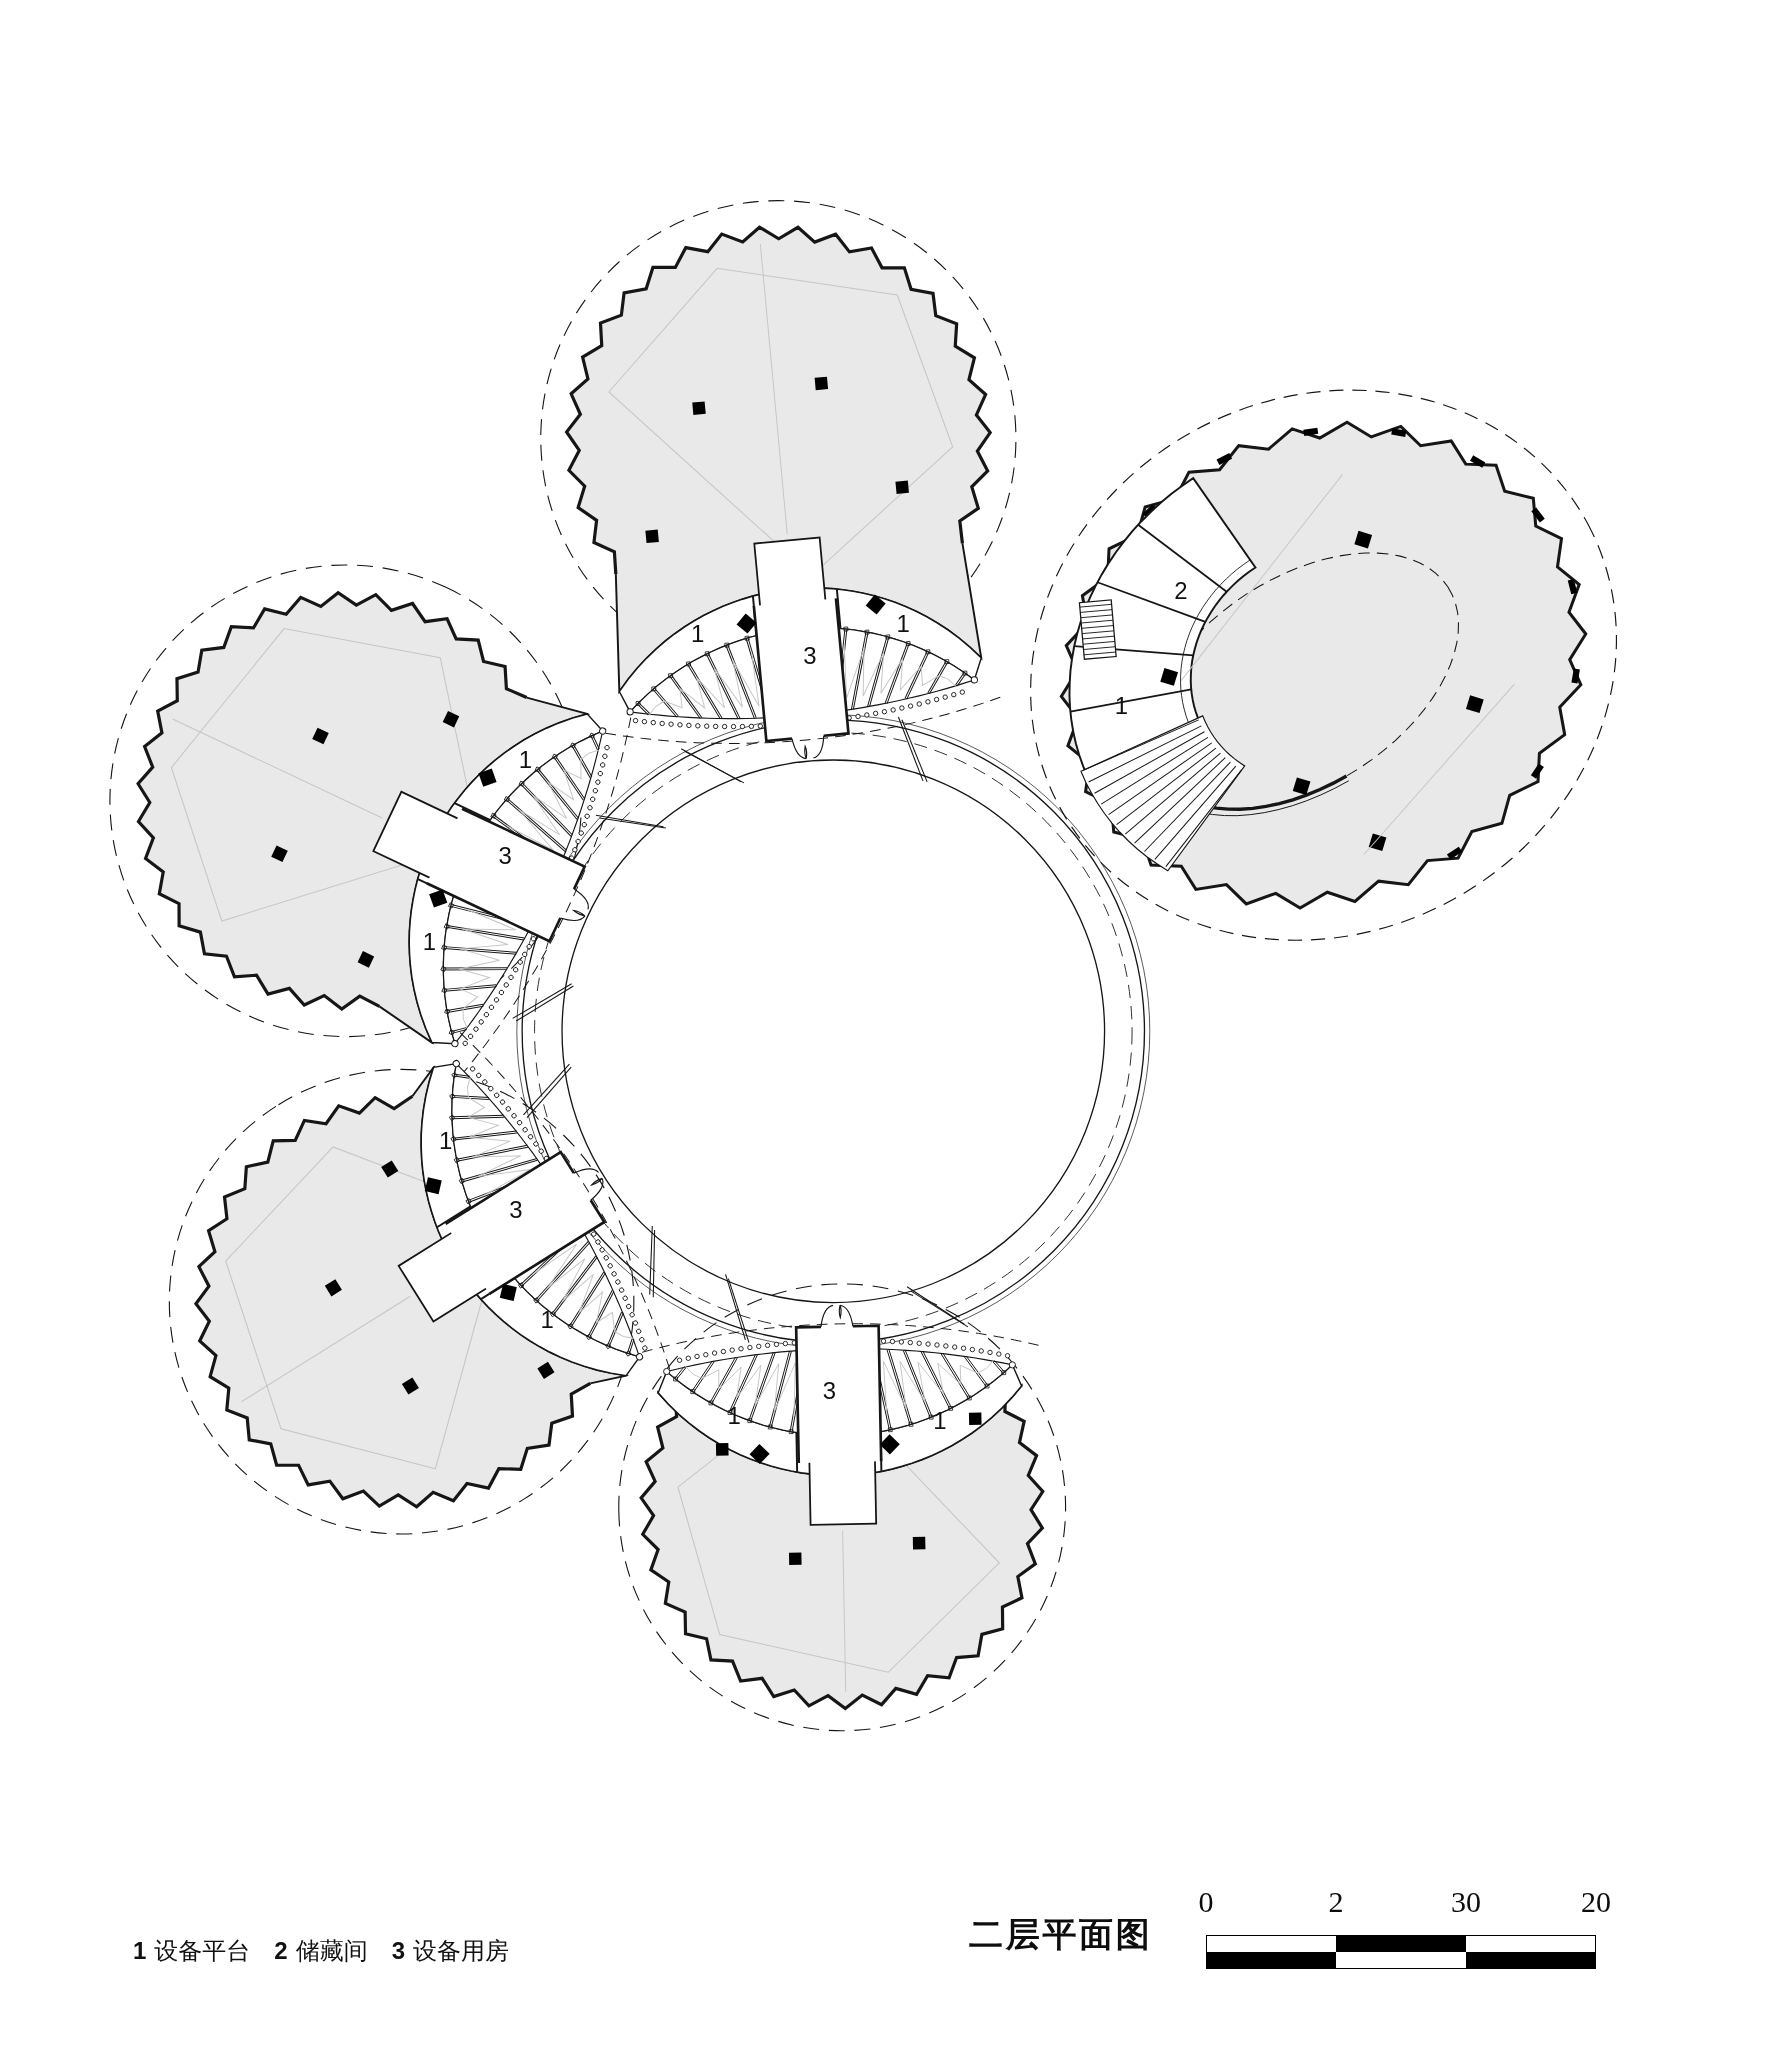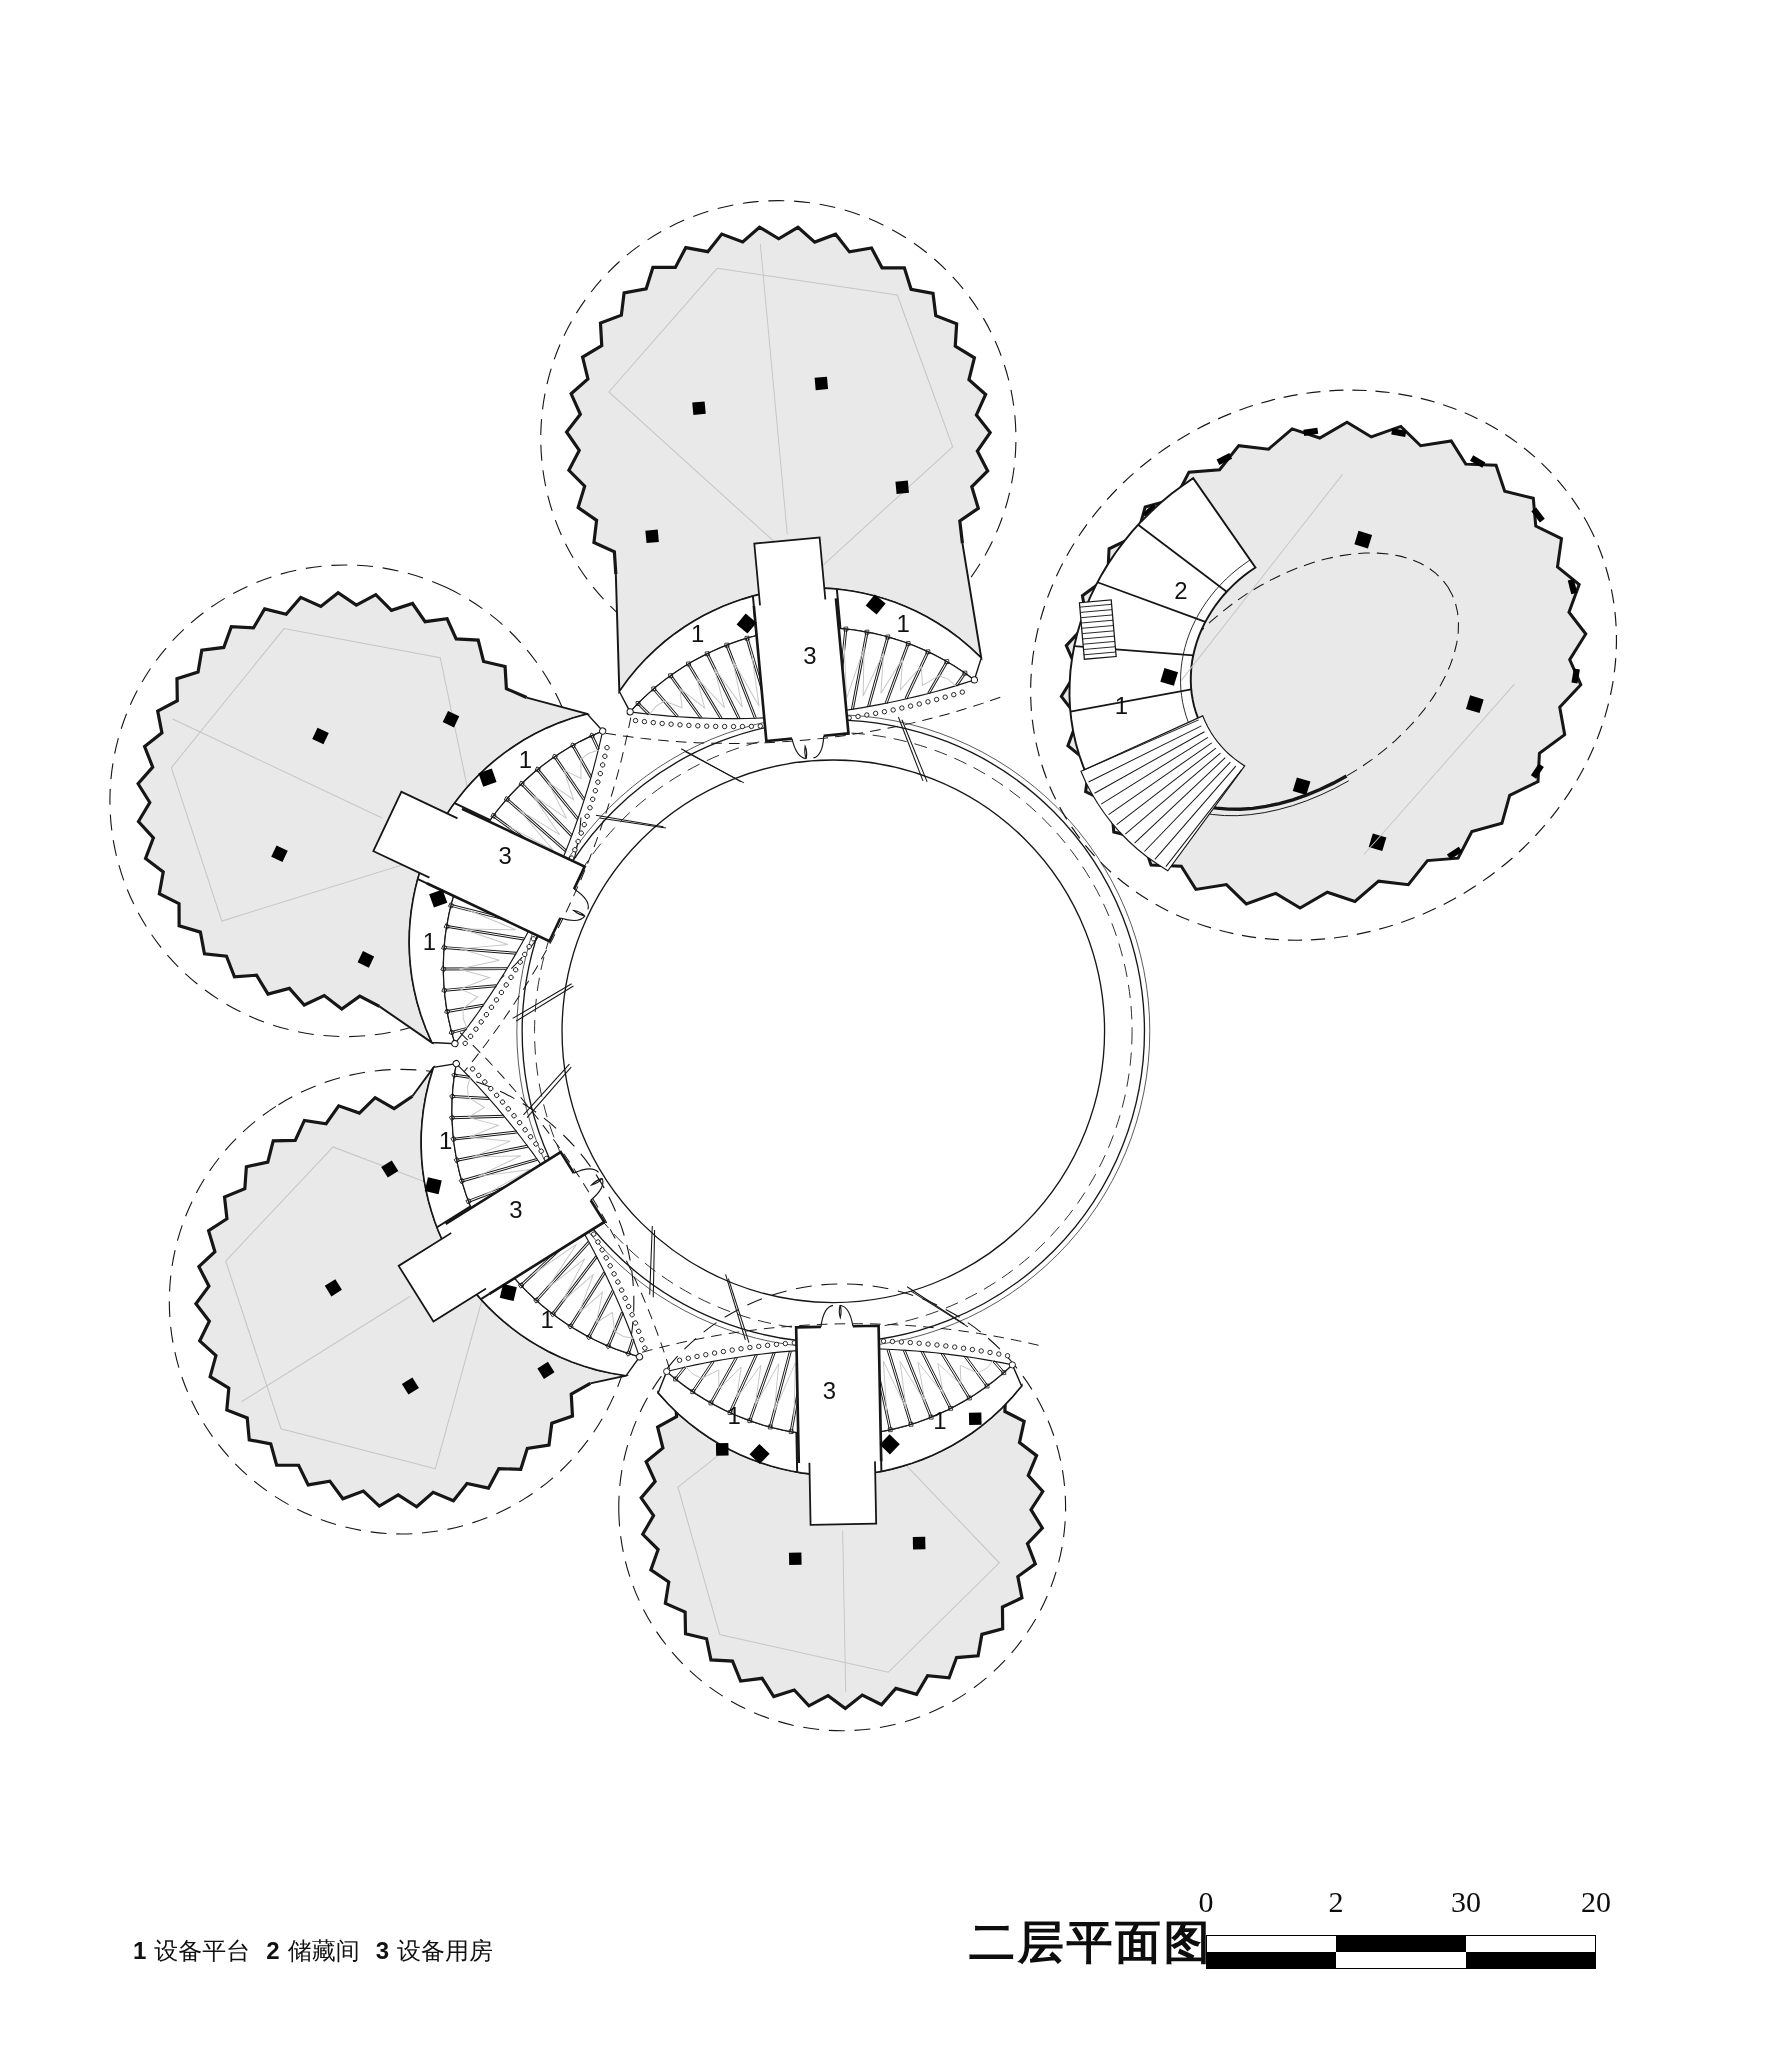--- a/index.html
+++ b/index.html
@@ -1,22 +1,22 @@
 <!DOCTYPE html>
 <html style="font-size:14px"><head>
 <meta charset="utf-8">
 <style>
   html,body{margin:0;padding:0;background:#ffffff;}
   .canvas{position:relative;width:1773px;height:2067px;background:#ffffff;overflow:hidden;
           font-family:"Liberation Sans", sans-serif;}
   svg{position:absolute;left:0;top:0;}
-  .legend{position:absolute;left:133px;top:1935px;display:flex;gap:16px;
+  .legend{position:absolute;left:133px;top:1935px;display:flex;gap:24px;
           font-size:24px;color:#111;white-space:nowrap;}
   .legend .num{font-weight:700;margin-right:8px;}
-  .plan-title{position:absolute;left:969px;top:1912px;font-size:46px;font-weight:900;
+  .plan-title{position:absolute;left:969px;top:1912px;font-size:34px;font-weight:900;
               letter-spacing:2.7px;color:#0d0d0d;}
   .scalebar{position:absolute;left:1206px;top:1885px;width:390px;height:89px;}
   .scalebar .tick{position:absolute;top:0;transform:translateX(-50%);
                   font-family:"Liberation Serif", serif;font-size:30px;color:#0d0d0d;}
   .bar{position:absolute;left:0;top:50px;width:390px;height:34px;border:1.8px solid #000;
        box-sizing:border-box;}
   .bar .row{display:flex;height:50%;}
   .bar .seg{flex:1;}
   .b{background:#000;} .w{background:#fff;}
 </style>

